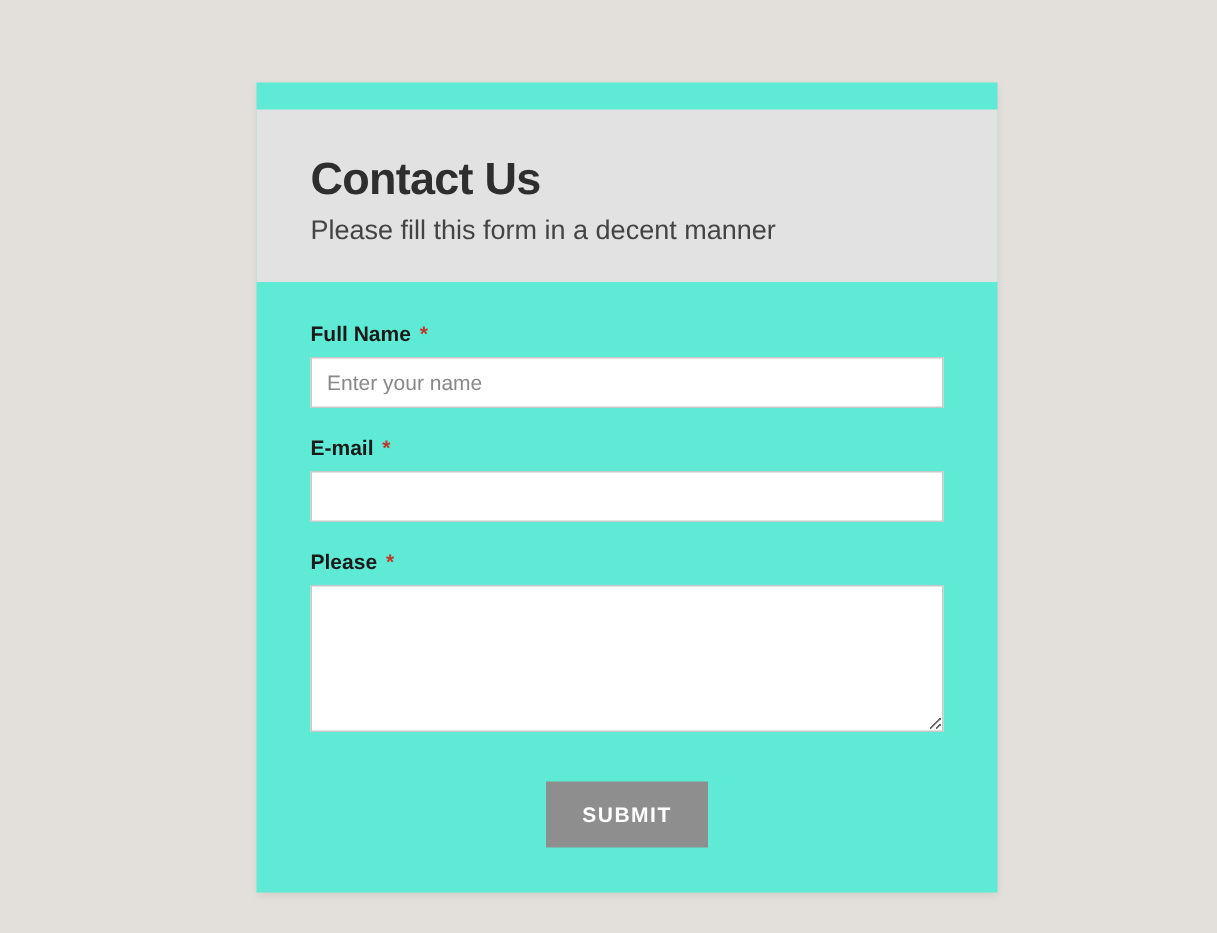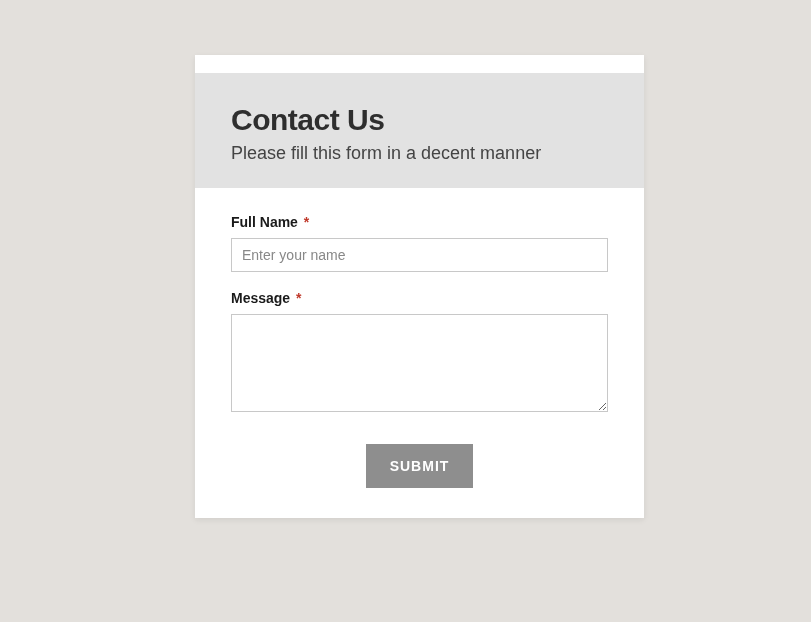--- a/index.html
+++ b/index.html
@@ -10,23 +10,23 @@
     body {
       background-color: #e3e0dc;
       font-family: Arial, Helvetica, sans-serif;
       width: 811px;
       height: 622px;
       position: relative;
     }
     .card {
       position: absolute;
       top: 55px;
-      left: 195px;
-      width: 449px;
-      background-color: #ffffff;
+      left: 171px;
+      width: 494px;
+      background-color: #5eead4;
       box-shadow: 0 2px 6px rgba(0,0,0,0.08);
     }
     .card-header {
       background-color: #e2e2e2;
       padding: 30px 36px 24px 36px;
       margin-top: 18px;
     }
     .card-title {
       font-size: 30px;
       font-weight: 700;
@@ -104,24 +104,31 @@
   <div class="card-body">
 
     <div class="form-group">
       <label class="form-label">
         <span>Full Name</span>
         <span class="required">*</span>
       </label>
       <input type="text" class="form-input" placeholder="Enter your name" style="">
     </div>
 
+    <div class="form-group">
+      <label class="form-label">
+        <span>E-mail</span>
+        <span class="required">*</span>
+      </label>
+      <input type="text" class="form-input" style="">
+    </div>
 
     <div class="form-group">
       <label class="form-label">
-        <span>Message</span>
+        <span>Please</span>
         <span class="required">*</span>
       </label>
       <textarea class="form-textarea" style=""></textarea>
     </div>
 
     <div class="submit-wrap">
       <button class="submit-btn">SUBMIT</button>
     </div>
 
   </div>

